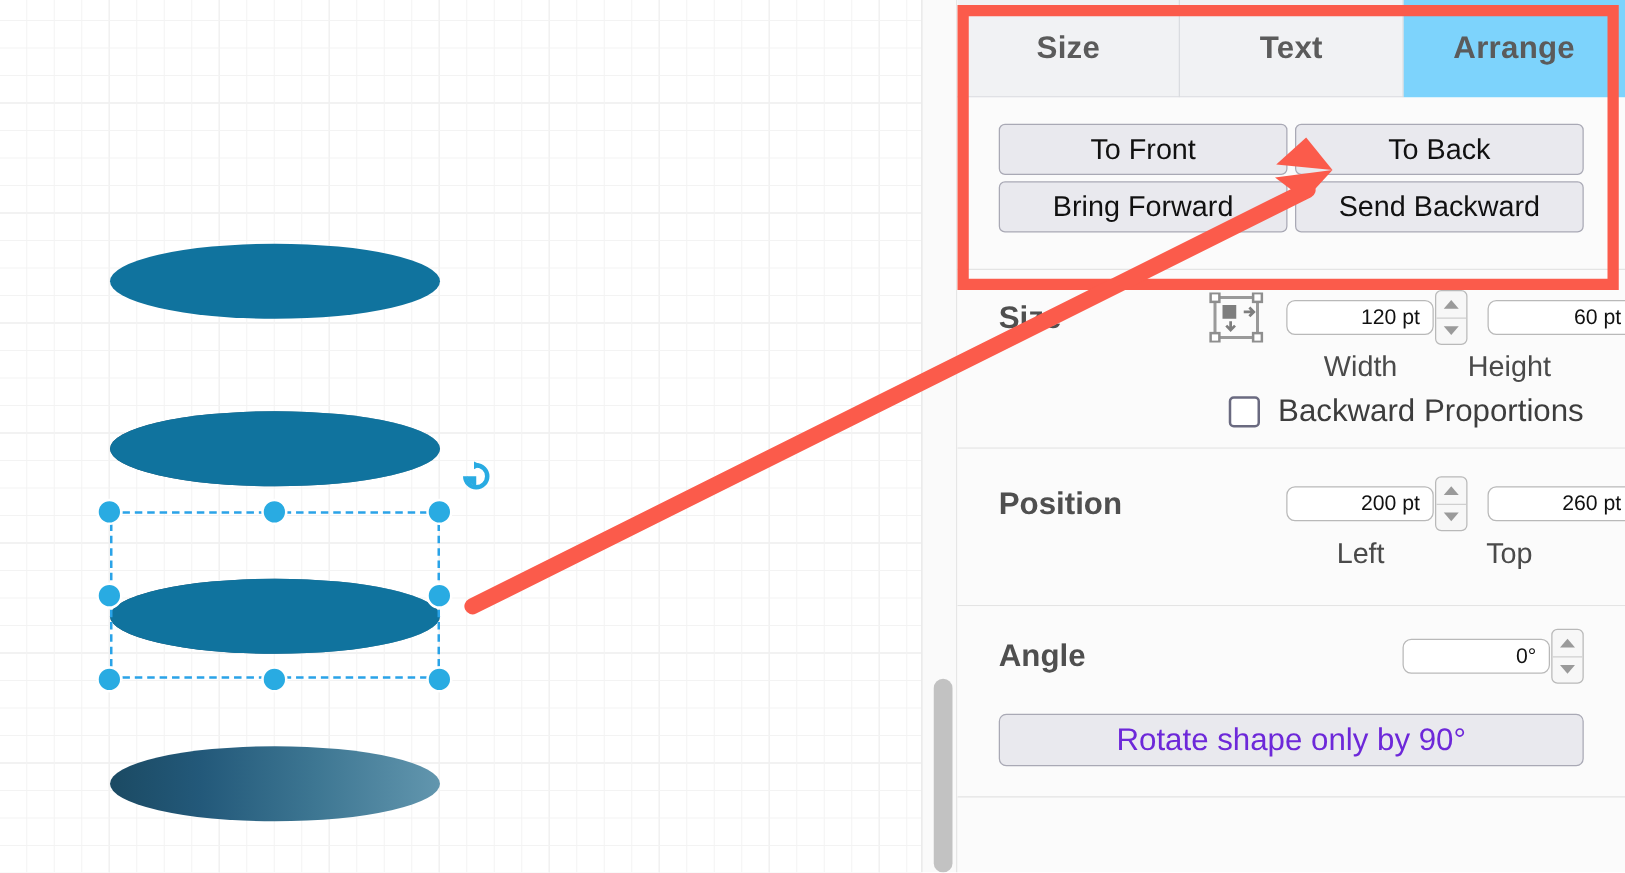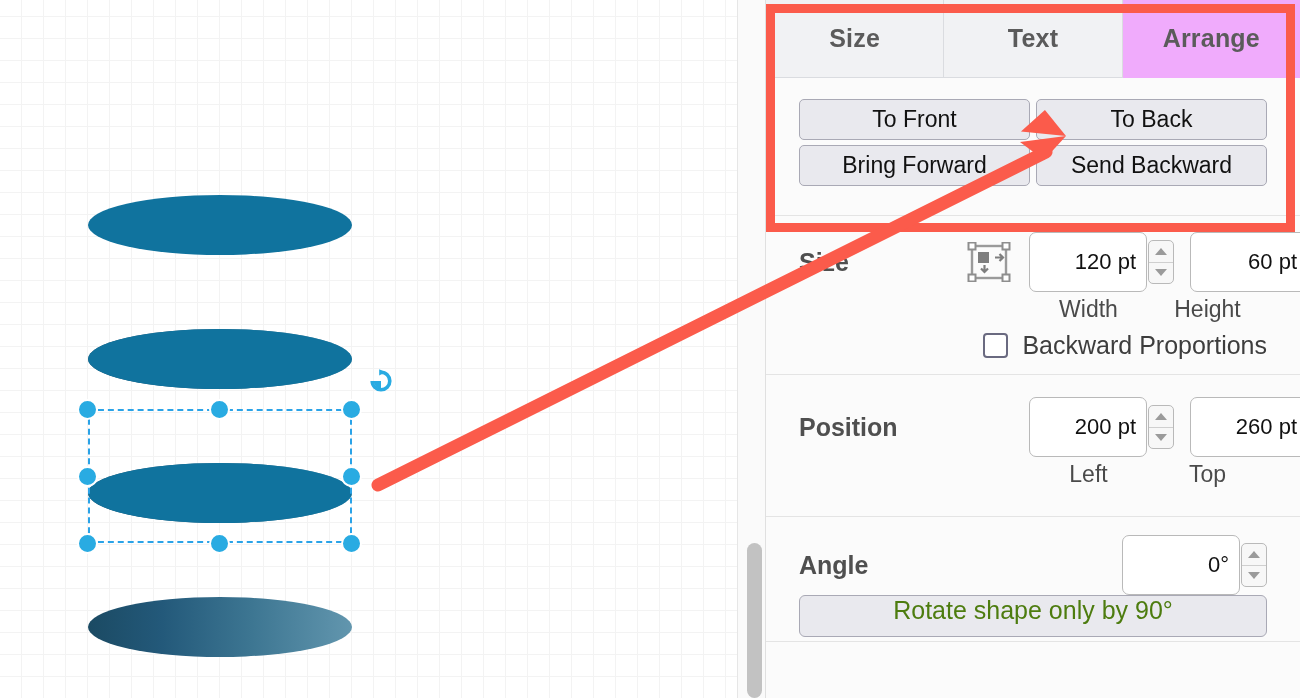--- a/index.html
+++ b/index.html
@@ -81,21 +81,21 @@
   .tab{
     flex:1 1 0;display:flex;align-items:center;justify-content:center;
     font-size:25px;font-weight:bold;color:#5b5b5b;
     background:#f1f2f4;
     border-right:1px solid #dadce0;
     border-bottom:1px solid #dadce0;
     box-sizing:border-box;
     cursor:pointer;
     letter-spacing:.2px;
   }
-  .tab.active{background:#f0abfc;border-bottom:1px solid transparent;border-right:none;}
+  .tab.active{background:#7dd3fc;border-bottom:1px solid transparent;border-right:none;}
 
   .section{
     padding:0;box-sizing:border-box;
     border-bottom:1px solid #e4e4e4;
     background:#fbfbfb;
     position:relative;
   }
 
   
   #arrange-sec{padding:21px 33px 24px 33px;}
@@ -111,24 +111,24 @@
   
   .prop-sec{padding:16px 33px 14px 33px;}
   .prop-row{display:flex;align-items:center;}
   .prop-label{
     font-size:25px;font-weight:bold;color:#4f4f4f;
     width:168px;flex:0 0 168px;
   }
   .icon-slot{width:60px;flex:0 0 60px;display:flex;align-items:center;}
   .field-group{display:flex;align-items:center;margin-left:2px;}
   .num-field{
-    width:118px;height:60px;border:1px solid #b9b9b9;border-radius:7px;
+    width:118px;height:28px;border:1px solid #b9b9b9;border-radius:7px;
     background:#ffffff;box-sizing:border-box;
     display:flex;align-items:center;justify-content:flex-end;
-    padding-right:10px;font-size:22px;color:#111;
+    padding-right:10px;font-size:17px;color:#111;
     font-family:"Liberation Sans", sans-serif;
   }
   .spinner{
     width:26px;height:44px;margin-left:1px;
     border:1px solid #b9b9b9;border-radius:5px;background:#f7f7f7;
     display:flex;flex-direction:column;box-sizing:border-box;overflow:hidden;
     cursor:pointer;
   }
   .spinner div{
     flex:1 1 0;display:flex;align-items:center;justify-content:center;
@@ -140,26 +140,26 @@
   }
 
   .chk-row{display:flex;align-items:center;justify-content:flex-end;margin-top:8px;}
   .chkbox{
     width:25px;height:25px;border:2.5px solid #6a6a80;border-radius:4px;
     background:#fff;box-sizing:border-box;margin-right:14px;cursor:pointer;
   }
   .chk-lab{font-size:25px;color:#3d3d3d;}
 
   
-  #angle-sec{padding:18px 33px 4px 33px;}
+  #angle-sec{padding:18px 33px 24px 33px;}
   .wide-btn{
-    width:100%;height:42px;border-radius:6px;margin-top:0;
+    width:100%;height:42px;border-radius:6px;margin-top:24px;
     background:#e9e9ee;border:1px solid #a9a9b5;
-    display:flex;align-items:flex-start;justify-content:center;
-    font-size:25px;color:#4d7c0f;cursor:pointer;box-sizing:border-box;
+    display:flex;align-items:center;justify-content:center;
+    font-size:25px;color:#6d28d9;cursor:pointer;box-sizing:border-box;
   }
 
   
   #hilite{
     position:absolute;left:766px;top:4px;width:529px;height:228px;
     border:9px solid #fb5b4b;box-sizing:border-box;pointer-events:none;
   }
 </style>
 </head>
 <body>

